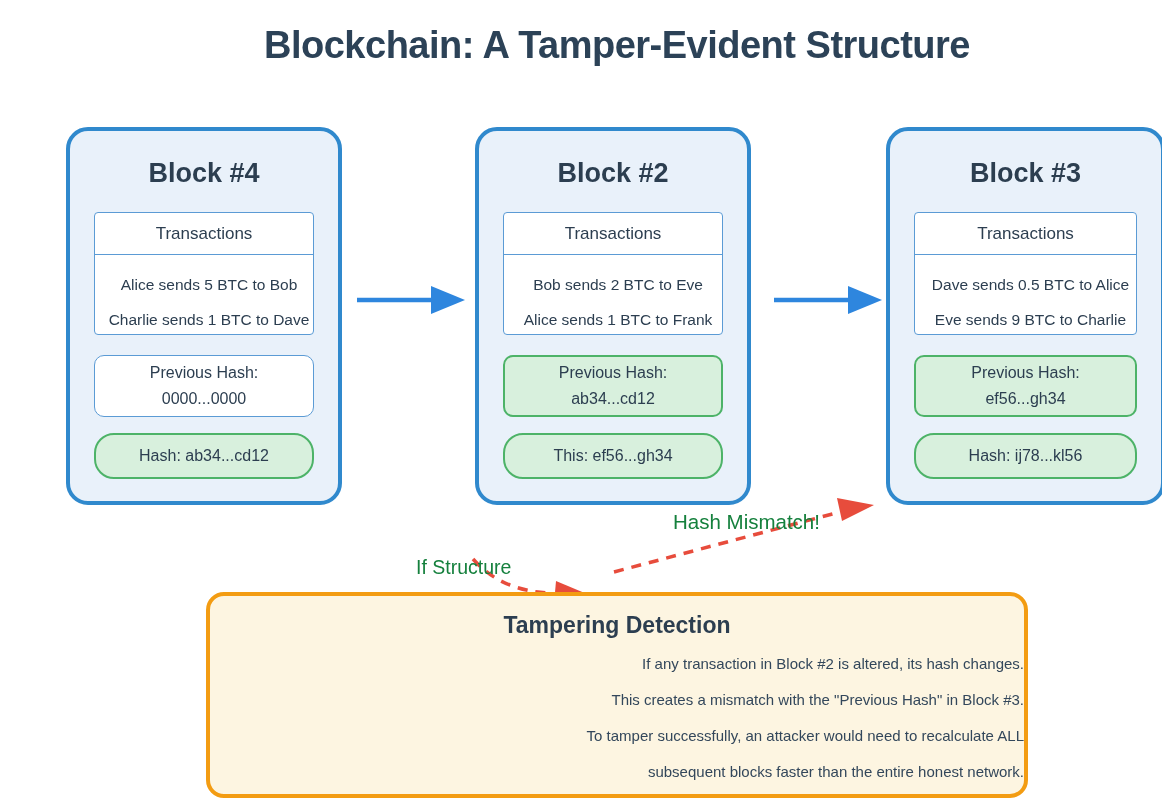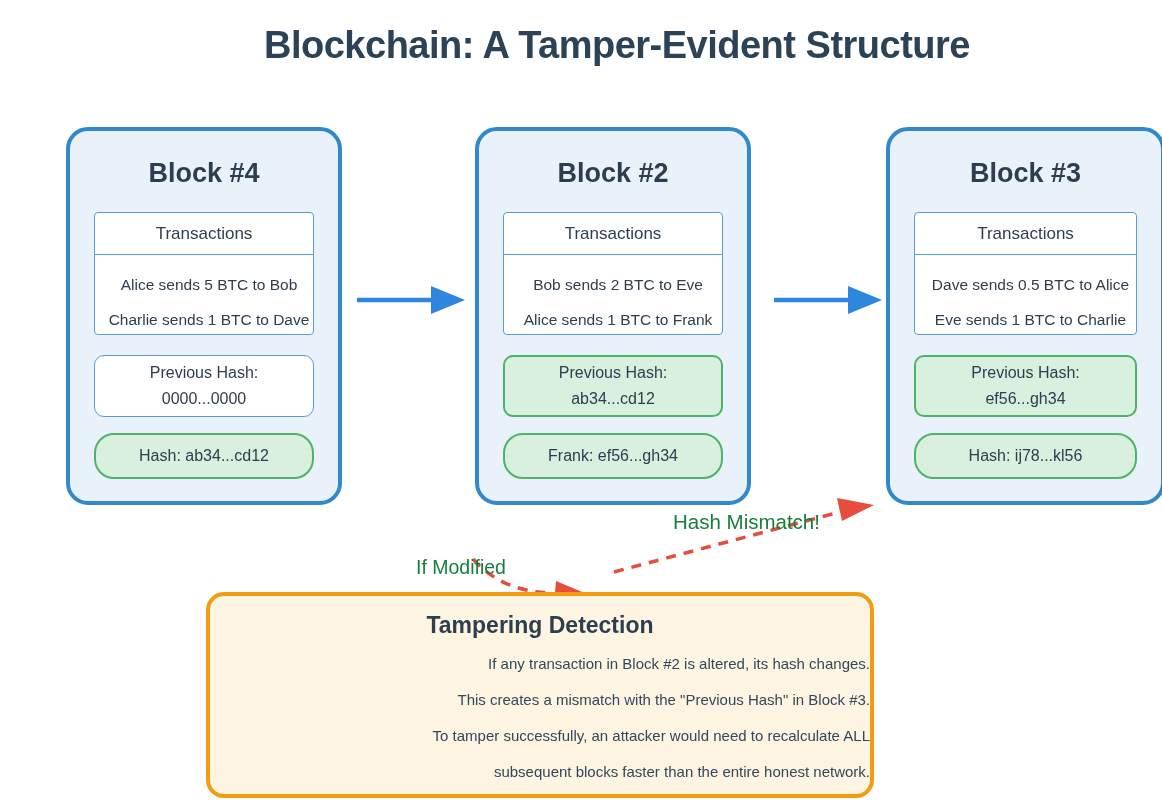--- a/index.html
+++ b/index.html
@@ -130,21 +130,21 @@
     width: 1162px;
     height: 810px;
     pointer-events: none;
   }
 
   
   .tamper-box {
     position: absolute;
     left: 170px;
     top: 592px;
-    width: 668px;
+    width: 822px;
     height: 206px;
     background: #fdf5e1;
     border: 4px solid #f39c12;
     border-radius: 18px;
     padding-top: 14px;
   }
   .tamper-title {
     text-align: center;
     font-size: 23px;
     font-weight: bold;
@@ -191,31 +191,31 @@
       <div class="tx-rows">
         <div class="tx-row">Bob sends 2 BTC to Eve</div>
         <div class="tx-row">Alice sends 1 BTC to Frank</div>
       </div>
     </div>
     <div class="prev-hash-box green">
       <div>Previous Hash:</div>
       <div>ab34...cd12</div>
     </div>
     <div class="hash-box">
-      <span>Frank: ef56...gh34</span>
+      <span>This: ef56...gh34</span>
     </div>
   </div>
 
   <div class="block block-3">
     <div class="block-title">Block #3</div>
     <div class="tx-box">
       <div class="tx-header">Transactions</div>
       <div class="tx-rows">
         <div class="tx-row">Dave sends 0.5 BTC to Alice</div>
-        <div class="tx-row">Eve sends 1 BTC to Charlie</div>
+        <div class="tx-row">Eve sends 9 BTC to Charlie</div>
       </div>
     </div>
     <div class="prev-hash-box green">
       <div>Previous Hash:</div>
       <div>ef56...gh34</div>
     </div>
     <div class="hash-box">
       <span>Hash: ij78...kl56</span>
     </div>
   </div>
@@ -236,21 +236,21 @@
       <path d="M 437 559 Q 465 591 514 593" fill="none" stroke="#e74c3c" stroke-width="3.5" stroke-dasharray="10 8"></path>
       <polygon points="551,594 518,604 520,581" fill="#e74c3c"></polygon>
     </g>
 
     <g>
       <line x1="578" y1="572" x2="800" y2="513" stroke="#e74c3c" stroke-width="3.5" stroke-dasharray="10 8"></line>
       <polygon points="838,505 806,521 801,498" fill="#e74c3c"></polygon>
     </g>
   </svg>
 
-  <div class="red-label label-if-modified">If Modified</div>
+  <div class="red-label label-if-modified">If Structure</div>
   <div class="red-label label-hash-mismatch">Hash Mismatch!</div>
 
   <div class="tamper-box">
     <div class="tamper-title">Tampering Detection</div>
     <div class="tamper-body">
       <div class="tamper-line">If any transaction in Block #2 is altered, its hash changes.</div>
       <div class="tamper-line">This creates a mismatch with the "Previous Hash" in Block #3.</div>
       <div class="tamper-line">To tamper successfully, an attacker would need to recalculate ALL</div>
       <div class="tamper-line">subsequent blocks faster than the entire honest network.</div>
     </div>

